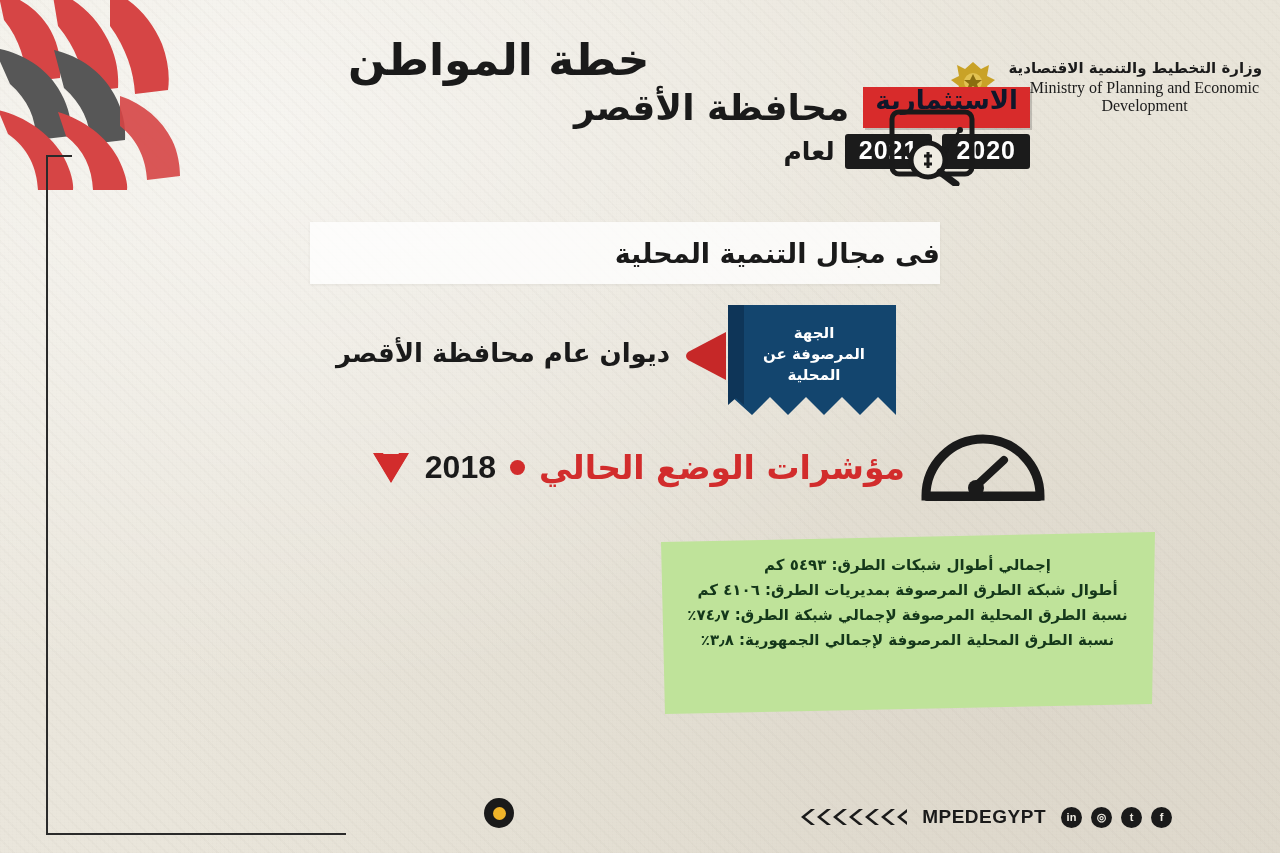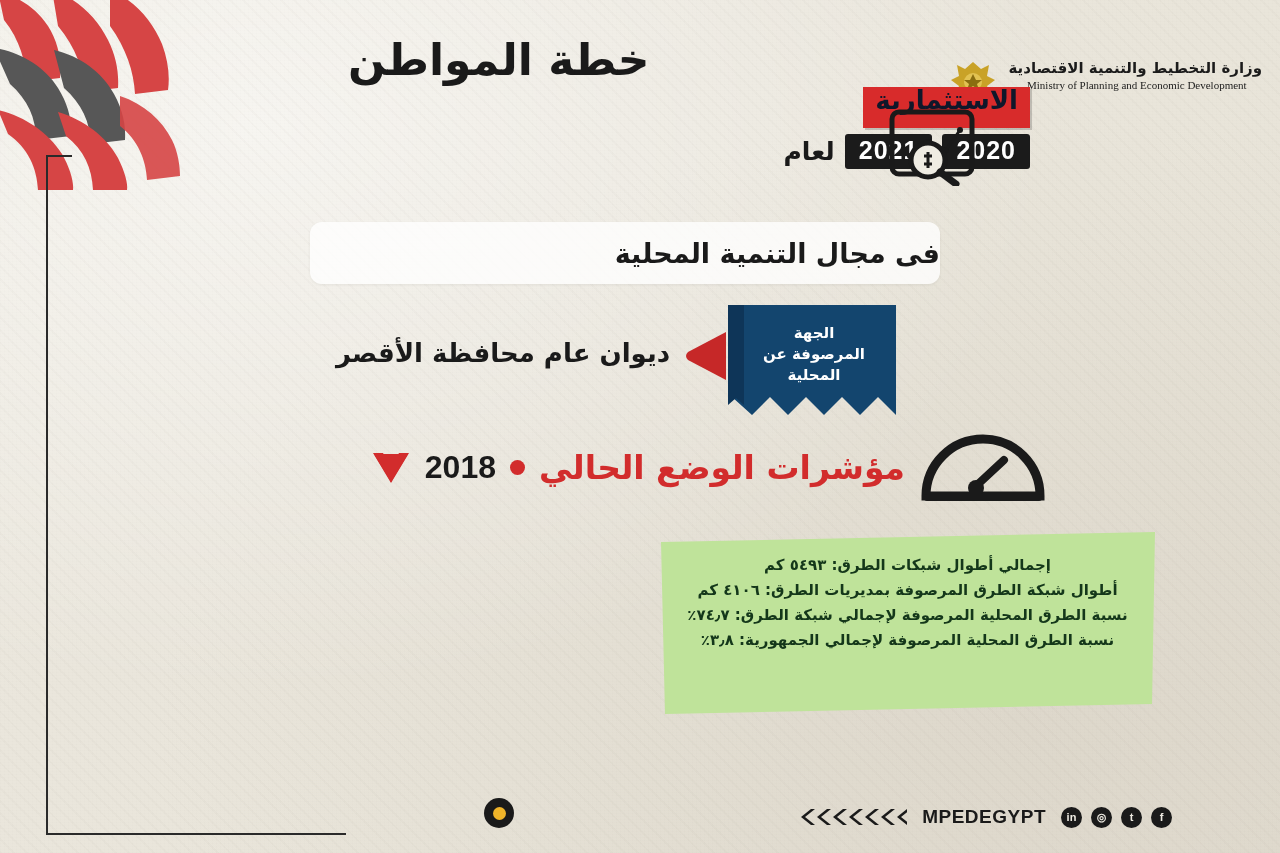--- a/index.html
+++ b/index.html
@@ -58,23 +58,23 @@
     line-height: 1.15;
   }
   .min-ar {
     font-size: 15px;
     font-weight: bold;
     color: #1b1b1b;
     white-space: nowrap;
   }
   .min-en {
     direction: ltr;
-    text-align: left;
+    text-align: center;
     font-family: "Liberation Serif", "DejaVu Serif", serif;
-    font-size: 11px;
+    font-size: 16px;
     color: #1b1b1b;
     max-width: 235px;
     line-height: 1.12;
     margin-top: 2px;
   }
 
   
   #title-block {
     position: absolute;
     right: 250px;
@@ -156,21 +156,20 @@
     top: 222px;
     width: 630px;
     height: 62px;
     background: rgba(255,255,255,0.78);
     display: flex;
     align-items: center;
     justify-content: flex-start;
     padding-left: 34px;
     box-sizing: border-box;
     box-shadow: 0 1px 3px rgba(0,0,0,.06);
-    border-radius: 12px;
   }
   #subtitle span {
     font-size: 27px;
     font-weight: bold;
     color: #1a1a1a;
     direction: rtl;
   }
 
   
   #entity-tag {
@@ -419,20 +418,21 @@
     <div id="ministry-text">
       <div class="min-ar">وزارة التخطيط والتنمية الاقتصادية</div>
       <div class="min-en">Ministry of Planning and Economic Development</div>
     </div>
   </div>
 
   <div id="title-block">
     <div class="line1">خطة المواطن</div>
     <div class="line2row">
       <span class="chip-red">الاستثمارية</span>
+      <span class="line2-dark">محافظة الأقصر</span>
     </div>
     <div class="line3row">
       <span class="chip-dark">2020</span>
       <span class="chip-dark">2021</span>
       <span class="years-label">لعام</span>
     </div>
   </div>
 
   <svg id="chart-icon" viewBox="0 0 96 78">
     <rect x="8" y="4" width="80" height="62" rx="7" fill="none" stroke="#1a1a1a" stroke-width="5"></rect>

